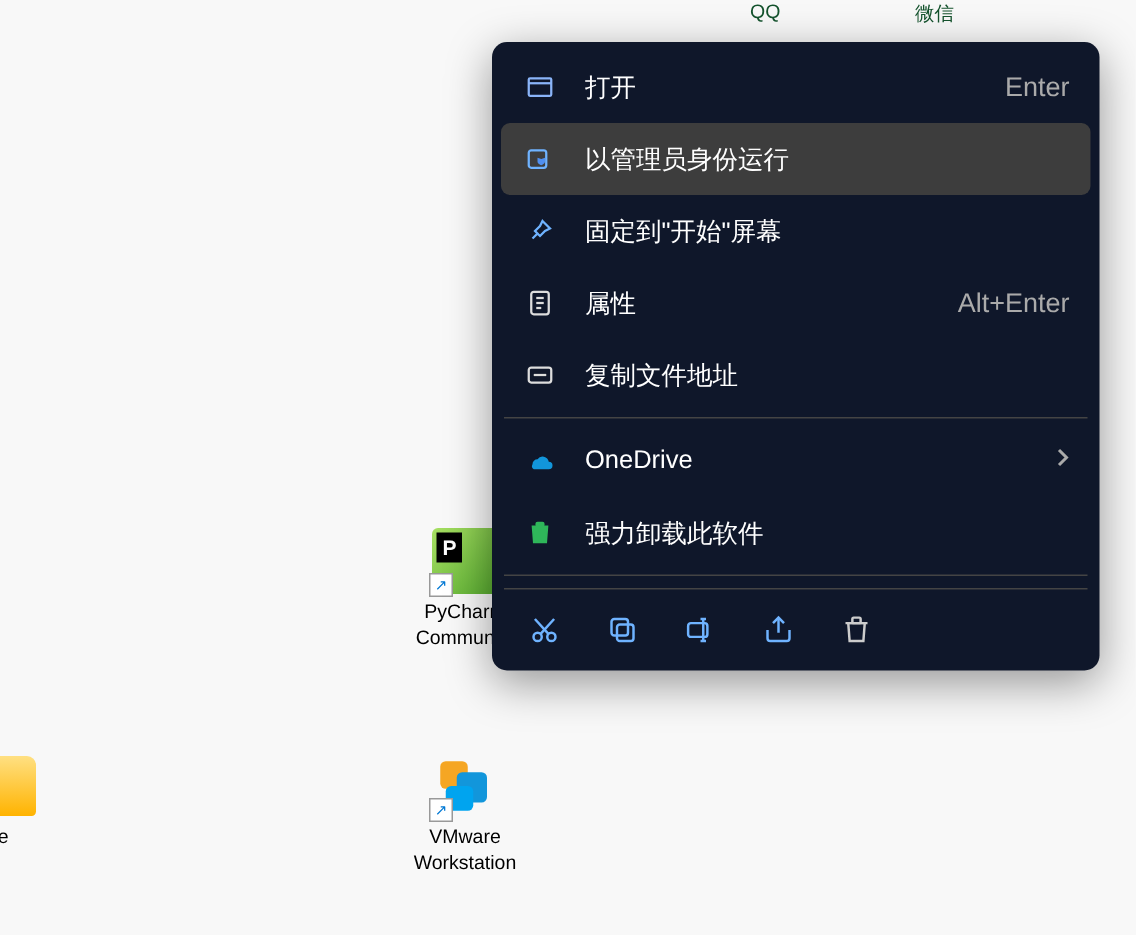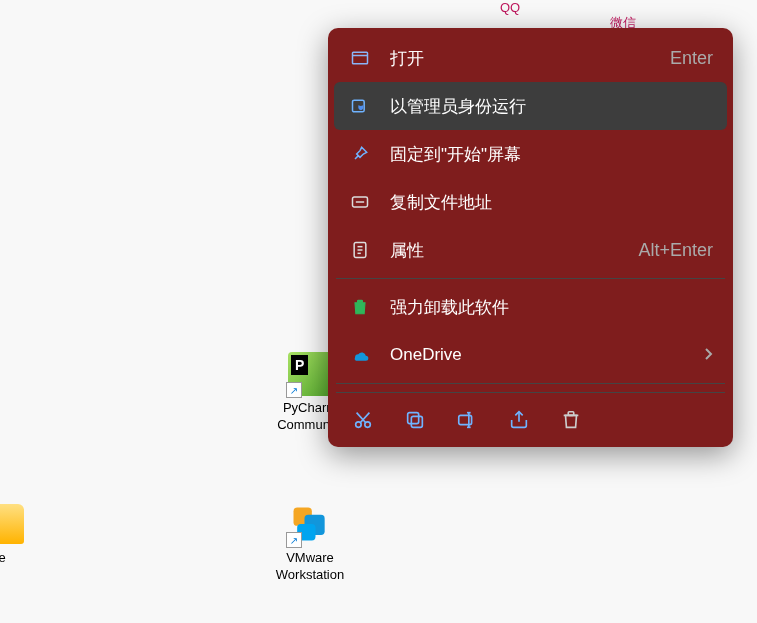--- a/index.html
+++ b/index.html
@@ -75,21 +75,21 @@
     .folder-box::before {
       content:"";position:absolute;top:-5px;left:2px;width:20px;height:8px;
       background:#ffc107;border-radius:2px 2px 0 0;
     }
 
     .context-menu {
       position: absolute;
       top: 28px;
       left: 328px;
       width: 405px;
-      background: #7f1d1d;
+      background: #0f172a;
       border-radius: 10px;
       box-shadow: 0 8px 30px rgba(0,0,0,0.4);
       padding: 6px;
       display: flex;
       flex-direction: column;
     }
     .menu-item {
       display: flex;
       align-items: center;
       height: 48px;
@@ -129,28 +129,28 @@
       padding: 12px 18px 10px 18px;
       justify-content:flex-start;
     }
     .bottom-bar .b-icon {
       width:22px;height:22px;
       display:flex;align-items:center;justify-content:center;
       cursor:default;
     }
     .bottom-bar .b-icon svg { width:22px;height:22px; }
     .top-bg-text {
-      position:absolute; font-size:13px; color:#be185d;
+      position:absolute; font-size:13px; color:#14532d;
     }
   </style>
 </head>
 <body>
 
 <span class="top-bg-text" style="top:0px;left:500px;">QQ</span>
-<span class="top-bg-text" style="top:14px;left:610px;">微信</span>
+<span class="top-bg-text" style="top:0px;left:610px;">微信</span>
 
 <div class="desktop-icon pycharm-icon">
   <div class="icon-img">
     <div class="pycharm-box">
         <span class="pc">P</span>
       </div>
     <div class="shortcut-arrow">↗</div>
   </div>
   <div class="icon-label">PyCharm Community</div>
 </div>
@@ -206,66 +206,66 @@
           <path d="M14 4l6 6-4 2-4 4-2-2-4 4 4-4-2-2 4-4 2-4z"></path>
         </svg>
     </span>
     <span class="m-label">固定到"开始"屏幕</span>
   </div>
 
 
   <div class="menu-item">
     <span class="m-icon">
       <svg viewBox="0 0 24 24" fill="none" stroke="#ddd" stroke-width="1.8">
-          <rect x="3" y="6" width="18" height="12" rx="2"></rect>
-          <line x1="7" y1="12" x2="17" y2="12"></line>
-        </svg>
-    </span>
-    <span class="m-label">复制文件地址</span>
-  </div>
-
-  <div class="menu-item">
-    <span class="m-icon">
-      <svg viewBox="0 0 24 24" fill="none" stroke="#ddd" stroke-width="1.8">
           <rect x="5" y="3" width="14" height="18" rx="2"></rect>
           <line x1="9" y1="8" x2="15" y2="8"></line>
           <line x1="9" y1="12" x2="15" y2="12"></line>
           <line x1="9" y1="16" x2="13" y2="16"></line>
         </svg>
     </span>
     <span class="m-label">属性</span>
     <span class="m-shortcut">Alt+Enter</span>
   </div>
 
+  <div class="menu-item">
+    <span class="m-icon">
+      <svg viewBox="0 0 24 24" fill="none" stroke="#ddd" stroke-width="1.8">
+          <rect x="3" y="6" width="18" height="12" rx="2"></rect>
+          <line x1="7" y1="12" x2="17" y2="12"></line>
+        </svg>
+    </span>
+    <span class="m-label">复制文件地址</span>
+  </div>
+
   <div class="separator"></div>
-
-  <div class="menu-item">
-    <span class="m-icon">
-      <svg viewBox="0 0 24 24" fill="#2fb65a" stroke="#2fb65a" stroke-width="1.3">
-          <path d="M6 7h12l-1 13H7L6 7z"></path>
-          <rect x="9" y="4" width="6" height="3" rx="1" fill="#2fb65a"></rect>
-        </svg>
-    </span>
-    <span class="m-label">强力卸载此软件</span>
-  </div>
 
   <div class="menu-item">
     <span class="m-icon">
       <svg viewBox="0 0 24 24">
           <path fill="#1296db" d="M6 15a4 4 0 014-4 5 5 0 019 2 3 3 0 010 6H7a3 3 0 01-1-4z"></path>
         </svg>
     </span>
     <span class="m-label">OneDrive</span>
     <span class="m-chevron">
       <svg width="10" height="14" viewBox="0 0 10 14" fill="none" stroke="#aaa" stroke-width="2">
           <path d="M3 2l5 5-5 5"></path>
         </svg>
     </span>
   </div>
 
+  <div class="menu-item">
+    <span class="m-icon">
+      <svg viewBox="0 0 24 24" fill="#2fb65a" stroke="#2fb65a" stroke-width="1.3">
+          <path d="M6 7h12l-1 13H7L6 7z"></path>
+          <rect x="9" y="4" width="6" height="3" rx="1" fill="#2fb65a"></rect>
+        </svg>
+    </span>
+    <span class="m-label">强力卸载此软件</span>
+  </div>
+
   <div class="separator"></div>
 
 
   <div class="separator"></div>
 
   <div class="bottom-bar">
     <span class="b-icon">
       <svg viewBox="0 0 24 24" fill="none" stroke="#6fb3ff" stroke-width="1.8">
           <circle cx="7" cy="17" r="3"></circle>
           <circle cx="17" cy="17" r="3"></circle>

